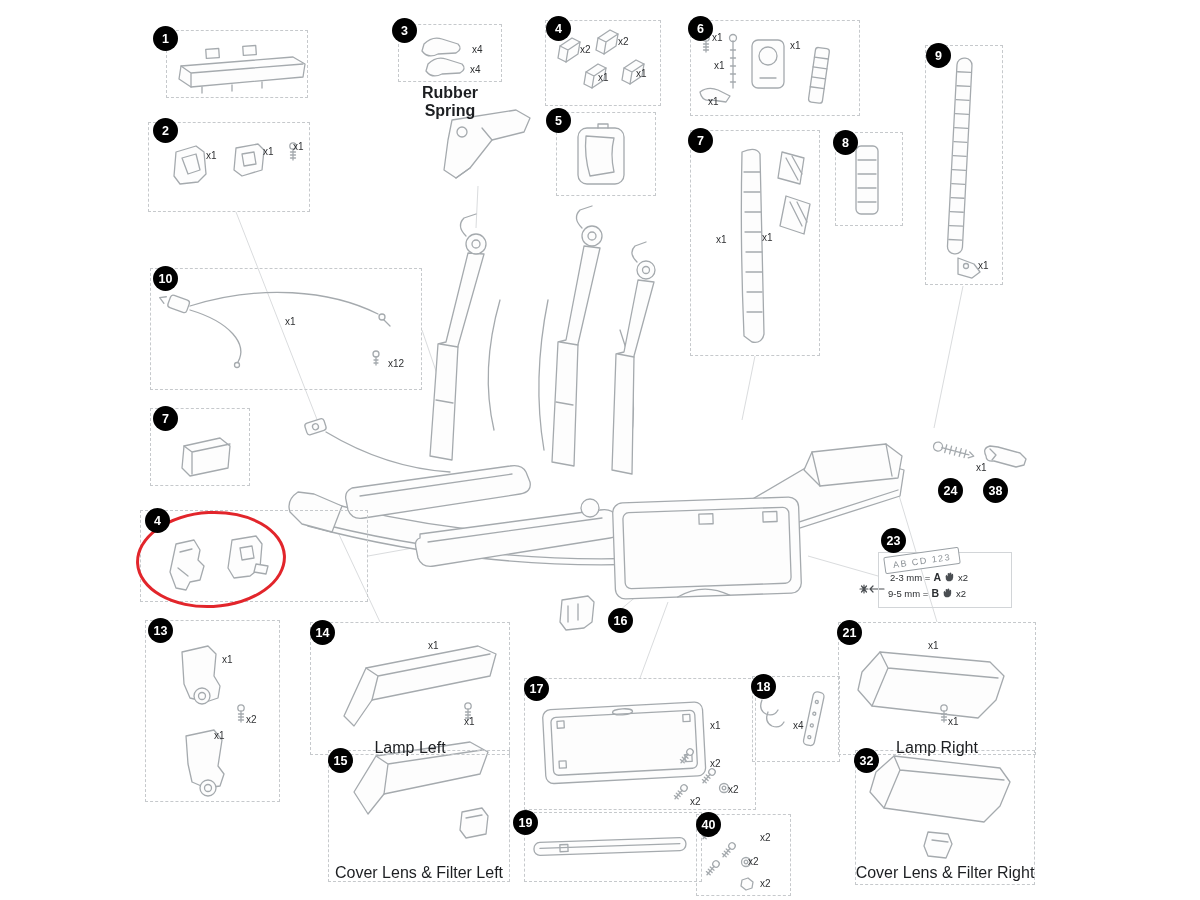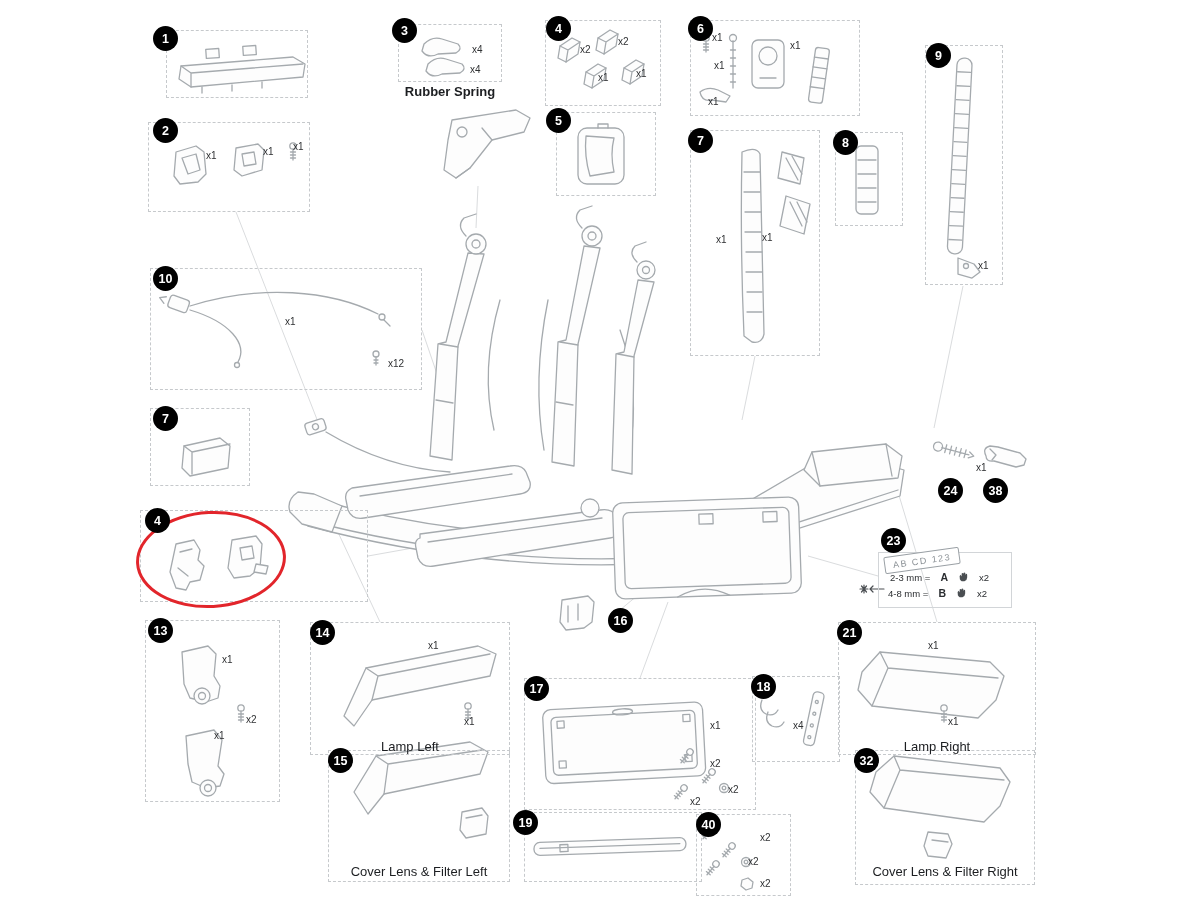--- a/index.html
+++ b/index.html
@@ -10,33 +10,33 @@
   }
   .layer { position:absolute; left:0; top:0; z-index:0; }
   .pbox { position:absolute; border:1px dashed #c6c9cc; z-index:1; }
   .pbox.solid { border-style:solid; border-color:#d2d5d8; }
   .badge {
     position:absolute; width:25px; height:25px; border-radius:50%;
     background:#000; color:#fff; font-size:12.5px; font-weight:bold;
     display:flex; align-items:center; justify-content:center; z-index:6;
   }
   .qty { position:absolute; font-size:10px; color:#2f3133; z-index:5; white-space:nowrap; }
-  .plabel { position:absolute; font-size:13px; color:#1c1e21; text-align:center; z-index:5; }
+  .plabel { position:absolute; font-size:16px; color:#1c1e21; text-align:center; z-index:5; }
   .plabel.b { font-weight:bold; }
   .highlight-ellipse {
     position:absolute; left:136px; top:511px; width:150px; height:97px;
     border:3.5px solid #e2252b; border-radius:50%; transform:rotate(-3deg); z-index:3;
   }
   .plate {
     position:absolute; left:884px; top:552px; width:76px; height:17px;
     border:1px solid #9aa0a5; border-radius:2px; transform:rotate(-8deg);
     display:flex; align-items:center; justify-content:center;
     font-size:9px; color:#8a9095; letter-spacing:1.5px; background:#fff; z-index:5;
   }
-  .p23row { position:absolute; display:flex; align-items:center; gap:10px;
+  .p23row { position:absolute; display:flex; align-items:center; gap:3px;
     font-size:9.5px; color:#2b2e31; z-index:5; white-space:nowrap; }
   .p23row b { font-size:10.5px; }
   svg .s  { stroke:#a5aaae; fill:none; stroke-width:1.3; stroke-linecap:round; stroke-linejoin:round; }
   svg .sf { stroke:#a5aaae; fill:#fdfdfd; stroke-width:1.3; stroke-linecap:round; stroke-linejoin:round; }
   svg .thin { stroke:#dadcde; fill:none; stroke-width:1; }
   svg .dark { stroke:#4a4e52; fill:none; stroke-width:1.2; stroke-linecap:round; }
 </style>
 </head>
 <body>
 
@@ -431,21 +431,21 @@
   </div>
   <div class="p23row" style="left:890px;top:571px">
     <span>2-3 mm =</span>
     <b>A</b>
     <svg width="11" height="11" viewBox="0 0 12 12">
         <path d="M2,7 Q1,4 3,3 L4,5 4,2 Q4,1 5,1 L6,2 6,1 Q7,0 8,1 L8,3 9,2 Q10,2 10,3 L10,6 Q10,9 7,10 L4,10 Q3,10 2,8 Z" fill="#4a4e52"></path>
       </svg>
     <span>x2</span>
   </div>
   <div class="p23row" style="left:888px;top:587px">
-    <span>4-8 mm =</span>
+    <span>9-5 mm =</span>
     <b>B</b>
     <svg width="11" height="11" viewBox="0 0 12 12">
         <path d="M2,7 Q1,4 3,3 L4,5 4,2 Q4,1 5,1 L6,2 6,1 Q7,0 8,1 L8,3 9,2 Q10,2 10,3 L10,6 Q10,9 7,10 L4,10 Q3,10 2,8 Z" fill="#4a4e52"></path>
       </svg>
     <span>x2</span>
   </div>
 
 </div>
 
 </body></html>

